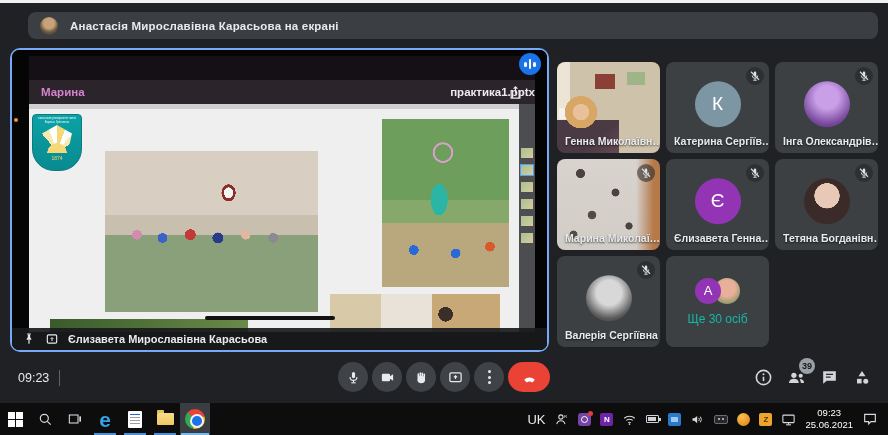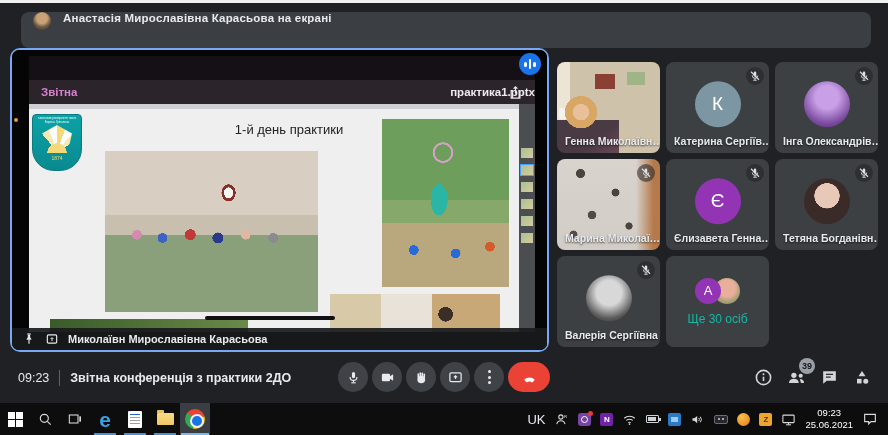--- a/index.html
+++ b/index.html
@@ -4,21 +4,21 @@
 <style>
   *{box-sizing:border-box;margin:0;padding:0}
   html,body{width:888px;height:435px;overflow:hidden}
   body{background:#202124;font-family:"Liberation Sans",sans-serif;position:relative}
   .abs{position:absolute}
 
   
   .top-edge{left:0;top:0;width:888px;height:3px;background:#f1f1f1}
 
   
-  .banner{left:21px;top:12px;width:850px;height:36px;background:#3b3e43;border-radius:8px;display:flex;padding:0 12px;gap:12px}
+  .banner{left:28px;top:12px;width:850px;height:27px;background:#3b3e43;border-radius:8px;display:flex;align-items:center;padding:0 12px;gap:12px}
   .banner-avatar{width:18px;height:18px;border-radius:50%;background:radial-gradient(circle at 50% 35%,#c9a377 0 35%,#6b5a44 60%,#3a332a 100%);flex:0 0 auto}
   .banner-text{color:#e8eaed;font-size:11.5px;font-weight:bold;letter-spacing:.2px}
 
   
   .share-tile{left:10px;top:48px;width:539px;height:304px;background:#000;border:2.5px solid #79a8f8;border-radius:10px;overflow:visible}
   .share-inner{position:absolute;inset:0;border-radius:7px;overflow:hidden;background:#050505}
   .audio-chip{position:absolute;top:3px;right:6px;width:22px;height:22px;border-radius:50%;background:#1a73e8;display:flex;align-items:center;justify-content:center;gap:2px;z-index:6}
   .audio-chip i{display:block;width:2.5px;background:#fff;border-radius:2px}
   .audio-chip .b1{height:5px}.audio-chip .b2{height:10px}.audio-chip .b3{height:5px}
   .orange-dot{position:absolute;left:2px;top:68px;width:4px;height:4px;background:#e8972e;border-radius:50%;z-index:5}
@@ -265,36 +265,35 @@
 <div class="abs banner">
   <span class="banner-avatar"></span>
   <span class="banner-text">Анастасія Мирославівна Карасьова на екрані</span>
 </div>
 
 <div class="abs share-tile">
   <div class="share-inner">
     <div class="orange-dot"></div>
     <div class="ipad">
       <div class="pptx-header">
-        <span class="pptx-done">Звітна</span>
+        <span class="pptx-done">Марина</span>
         <span class="pptx-fname">практика1.pptx</span>
         <span class="share-ic ficon">
             <svg class="ic" width="15" height="15">
               <use href="#sy-share"></use>
             </svg>
           </span>
       </div>
       <div class="slide">
         <div class="slide-topstrip"></div>
         <div class="uni-logo">
           <div class="logo-caption">Київський університет імені Бориса Грінченка</div>
           <div class="logo-emblem"></div>
           <div class="logo-year">1874</div>
         </div>
-        <div class="slide-title">1-й день практики</div>
         <div class="photo photo-p1"></div>
         <div class="photo photo-p2"></div>
         <div class="photo photo-p3"></div>
         <div class="photo photo-p4"></div>
         <div class="home-indicator"></div>
       </div>
       <div class="thumbs">
         <div class="thumb"></div>
         <div class="thumb sel"></div>
         <div class="thumb"></div>
@@ -307,21 +306,21 @@
       <span class="ficon">
           <svg class="ic" width="14" height="14">
             <use href="#sy-pin"></use>
           </svg>
         </span>
       <span class="ficon">
           <svg class="ic" width="14" height="14">
             <use href="#sy-expand"></use>
           </svg>
         </span>
-      <span class="nm">Миколаївн Мирославівна Карасьова</span>
+      <span class="nm">Єлизавета Мирославівна Карасьова</span>
     </div>
   </div>
   <div class="audio-chip">
       <i class="b1"></i>
       <i class="b2"></i>
       <i class="b3"></i>
     </div>
 </div>
 
 <div class="abs grid">
@@ -398,21 +397,20 @@
       <span class="ov-label">Ще 30 осіб</span>
     </div>
   </div>
 
 </div>
 
 <div class="abs meetbar">
   <div class="mb-left">
     <span class="mb-time">09:23</span>
     <span class="mb-div"></span>
-    <span class="mb-title">Звітна конференція з практики 2ДО</span>
   </div>
   <div class="mb-center">
     <div class="cbtn">
         <svg class="ic" width="15" height="15">
           <use href="#sy-mic"></use>
         </svg>
       </div>
     <div class="cbtn">
         <svg class="ic" width="15" height="15">
           <use href="#sy-cam"></use>

